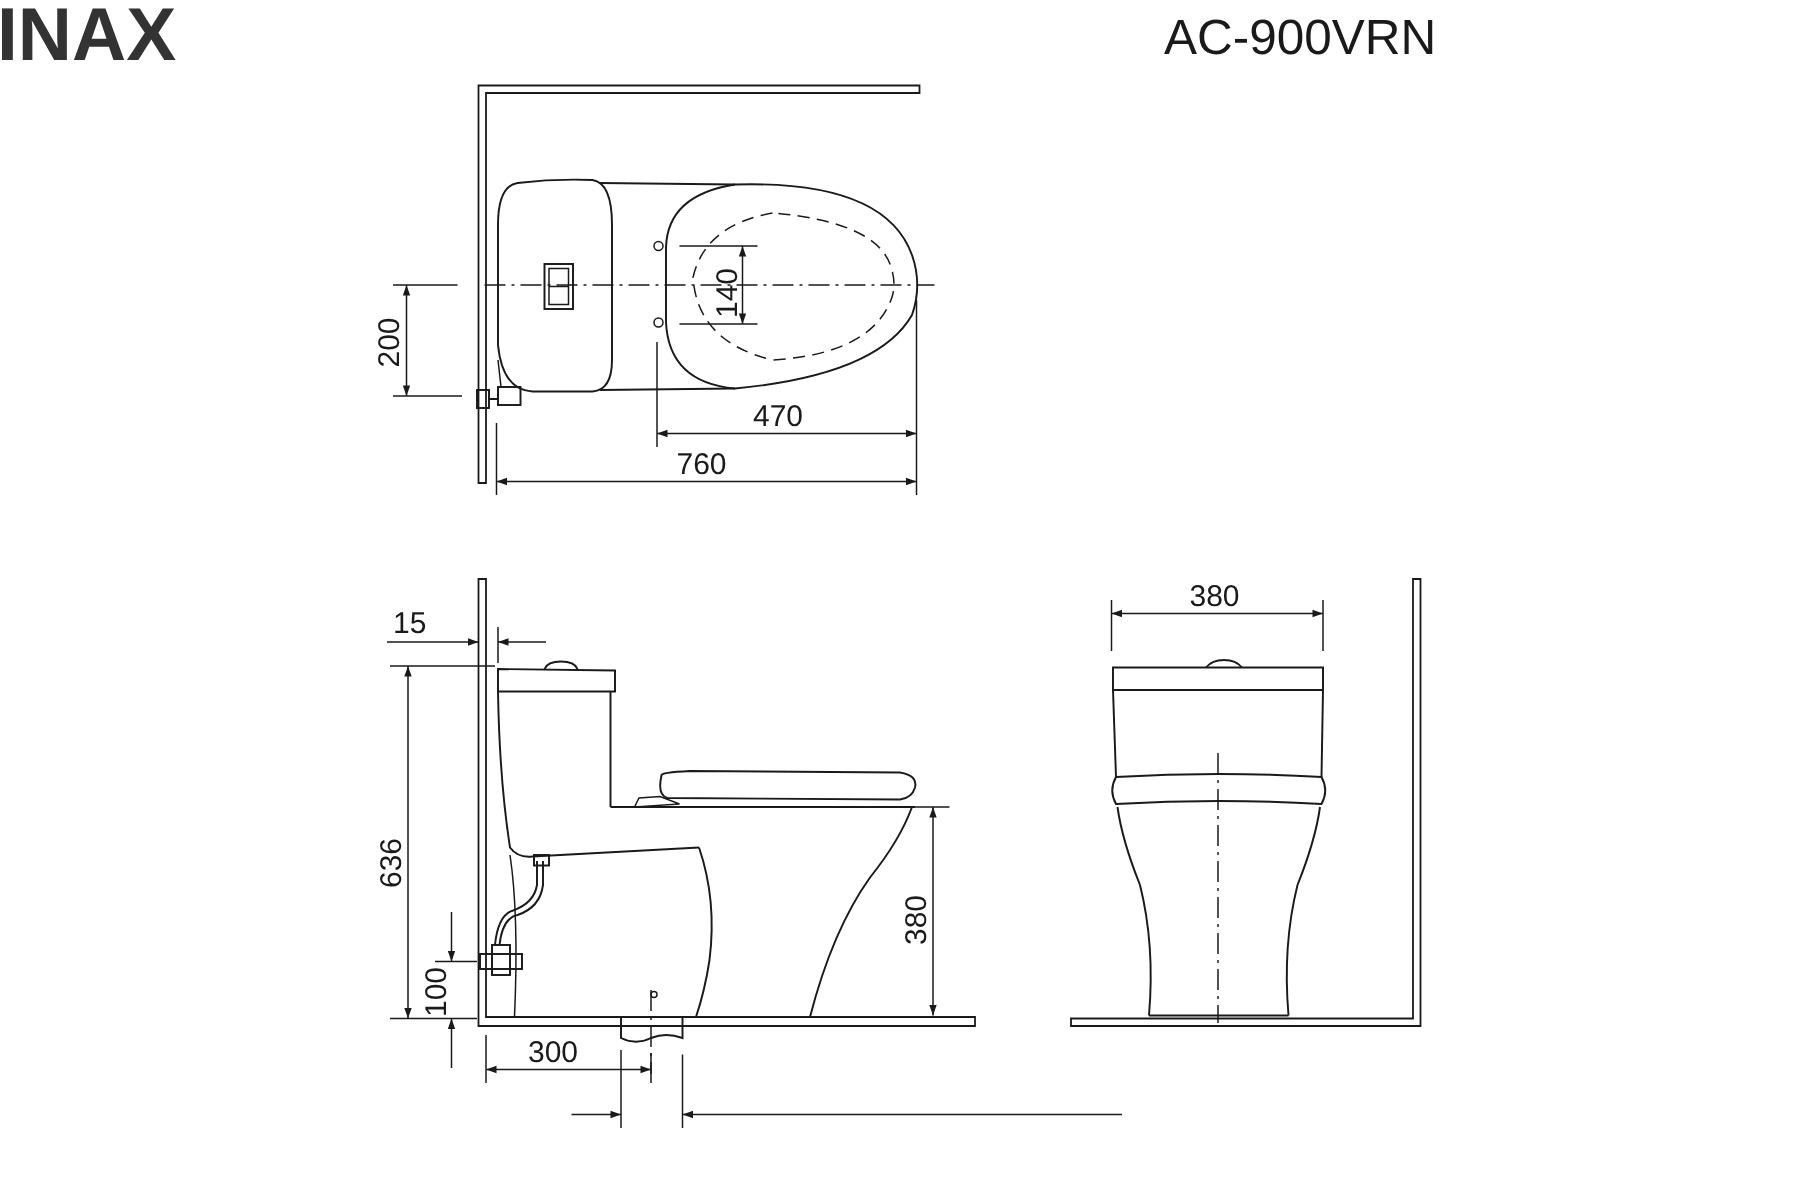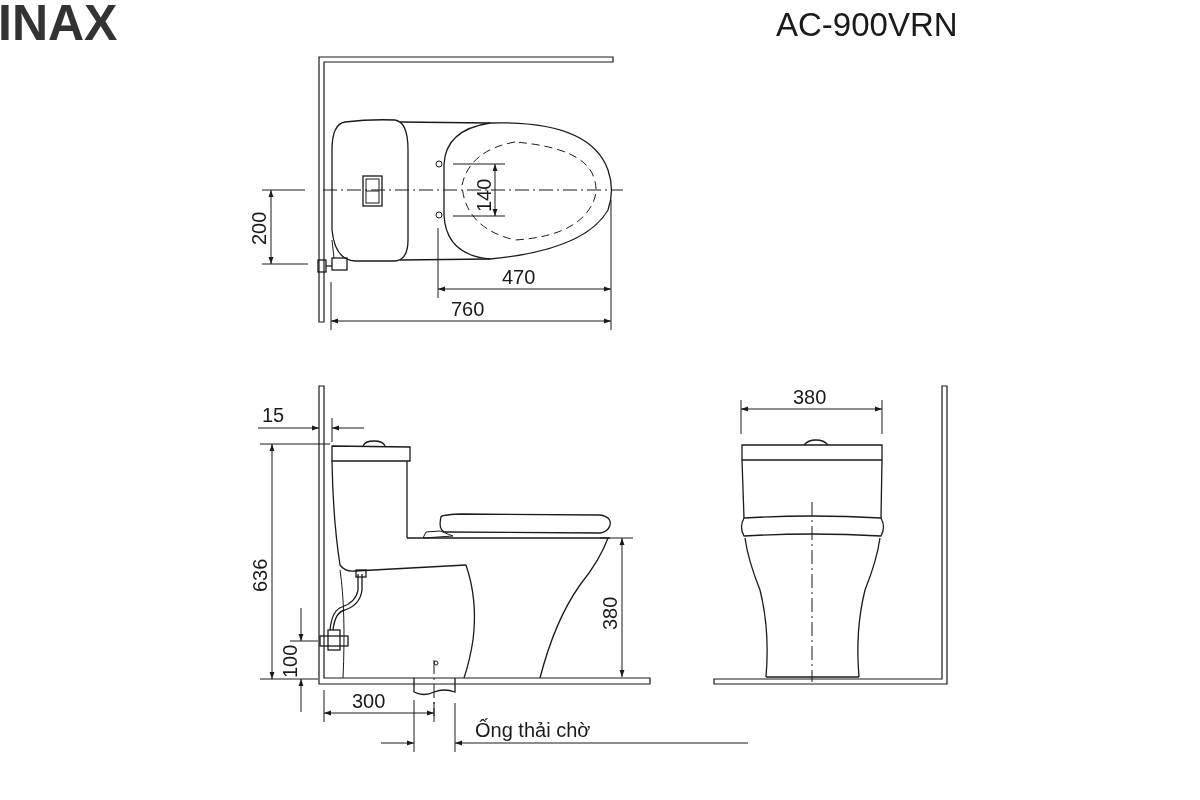--- a/index.html
+++ b/index.html
@@ -156,14 +156,13 @@
     <line class="cl" x1="812" y1="502" x2="812" y2="682"></line>
 
     <line class="dim" x1="741" y1="400" x2="741" y2="434"></line>
     <line class="dim" x1="882" y1="400" x2="882" y2="434"></line>
     <line class="dim" x1="741" y1="409" x2="882" y2="409" marker-start="url(#arr)" marker-end="url(#arr)"></line>
     <text class="dtext" x="793" y="404">380</text>
   </g>
 </svg>
 
 <div class="note" style="left:475px; top:718px;">
-  <div>Ống thải chờ</div>
 </div>
 
 </body></html>

